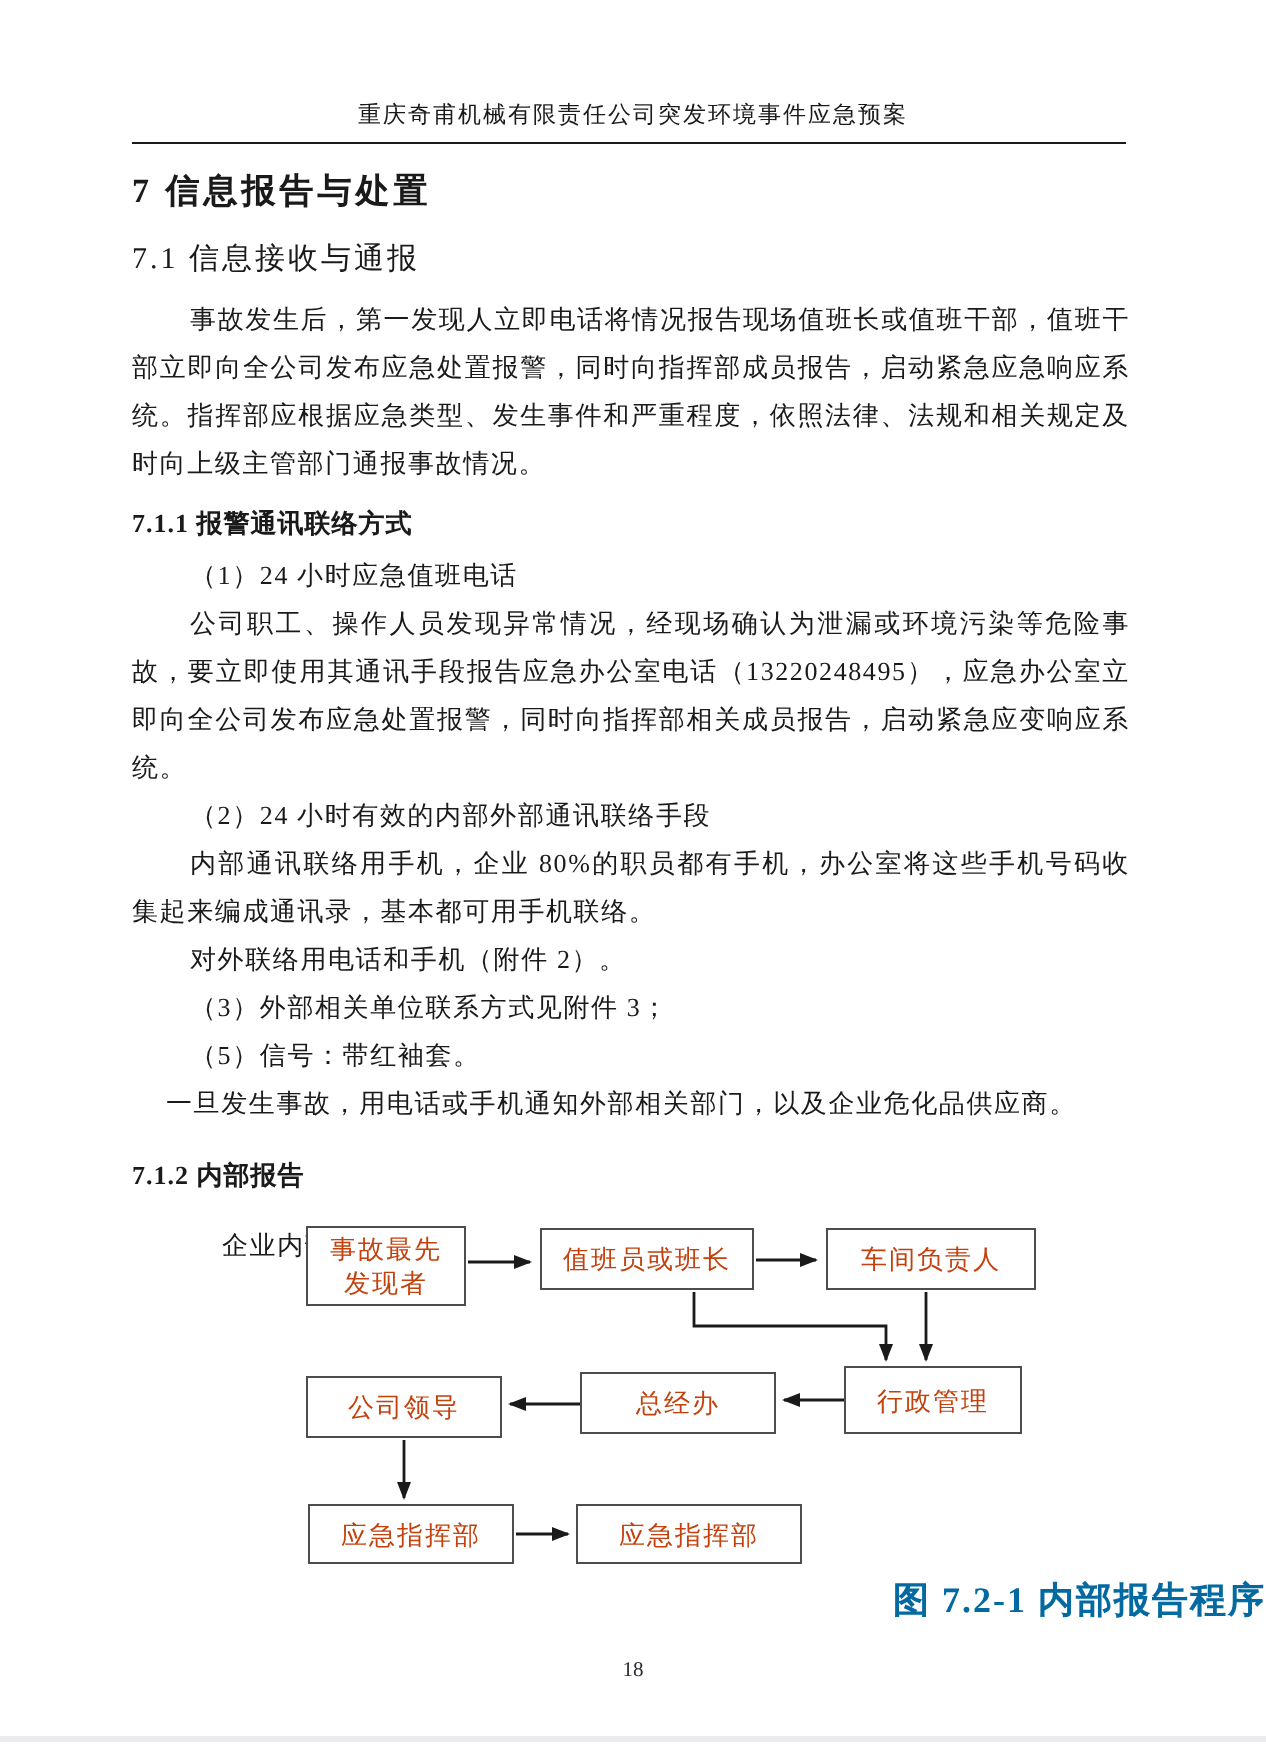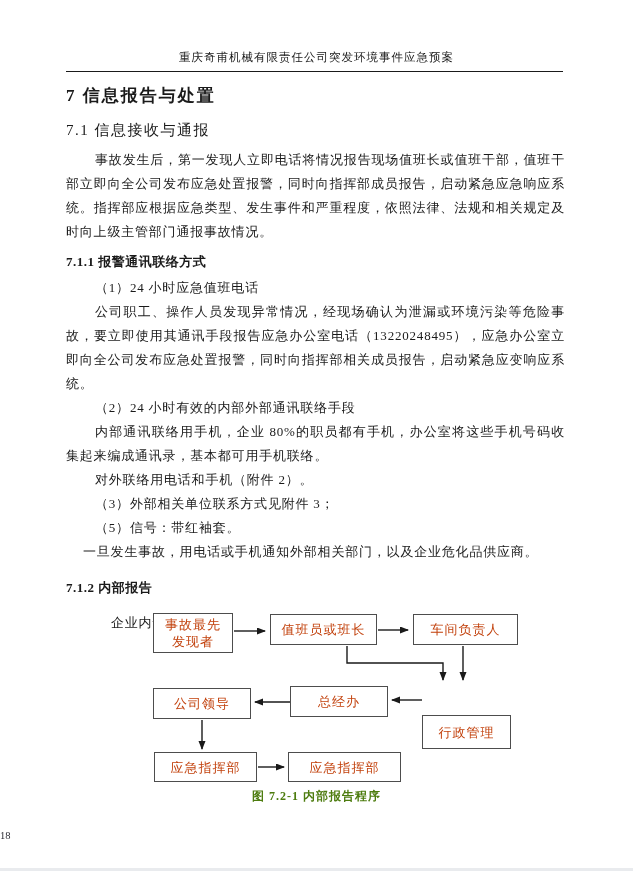--- a/index.html
+++ b/index.html
@@ -33,25 +33,25 @@
   .fc-box {
     position:absolute; box-sizing:border-box;
     border:1.4px solid #4d4d4d; background:#fff;
     display:flex; align-items:center; justify-content:center;
     font-size:13px; letter-spacing:1px; color:#c2410c; text-align:center;
     line-height:17px; white-space:pre-line;
   }
   .fc-arrows { position:absolute; left:0; top:600px; width:633px; height:215px; }
   .fc-caption {
     position:absolute; top:788px; left:0; right:0;
-    text-align:center; font-weight:bold; font-size:12px; letter-spacing:1px; color:#4d7c0f;
+    text-align:right; font-weight:bold; font-size:18px; letter-spacing:1px; color:#0369a1;
   }
   .page-number {
     position:absolute; top:830px; left:0; right:0;
-    text-align:left; font-size:10.5px; color:#2a2a33;
+    text-align:center; font-size:10.5px; color:#2a2a33;
     font-family:"Liberation Serif","DejaVu Serif",serif;
   }
   .bottom-edge {
     position:absolute; left:0; top:868px; width:633px; height:3px; background:#e9ebee;
   }
 </style>
 </head>
 <body>
 
 <div class="page">
@@ -73,21 +73,21 @@
     <p class="indented">（5）信号：带红袖套。</p>
     <p class="small-indent">一旦发生事故，用电话或手机通知外部相关部门，以及企业危化品供应商。</p>
     <h3 class="second">7.1.2 内部报告</h3>
     <p class="big-indent">企业内部报告程序：</p>
   </div>
 
   <div class="fc-box" style="left:153px; top:613px; width:80px;  height:40px;">事故最先
 发现者</div>
   <div class="fc-box" style="left:270px; top:614px; width:107px; height:31px;">值班员或班长</div>
   <div class="fc-box" style="left:413px; top:614px; width:105px; height:31px;">车间负责人</div>
-  <div class="fc-box" style="left:422px; top:683px; width:89px;  height:34px;margin-top:32px;">行政管理</div>
+  <div class="fc-box" style="left:422px; top:683px; width:89px;  height:34px;">行政管理</div>
   <div class="fc-box" style="left:290px; top:686px; width:98px;  height:31px;">总经办</div>
   <div class="fc-box" style="left:153px; top:688px; width:98px;  height:31px;">公司领导</div>
   <div class="fc-box" style="left:154px; top:752px; width:103px; height:30px;">应急指挥部</div>
   <div class="fc-box" style="left:288px; top:752px; width:113px; height:30px;">应急指挥部</div>
 
   <svg class="fc-arrows" viewBox="0 0 633 215" xmlns="http://www.w3.org/2000/svg">
     <defs>
       <marker id="ah" markerWidth="9" markerHeight="8" refX="8" refY="3.5" orient="auto" markerUnits="userSpaceOnUse">
         <path d="M0,0 L9,3.5 L0,7 Z" fill="#1a1a1a"></path>
       </marker>

